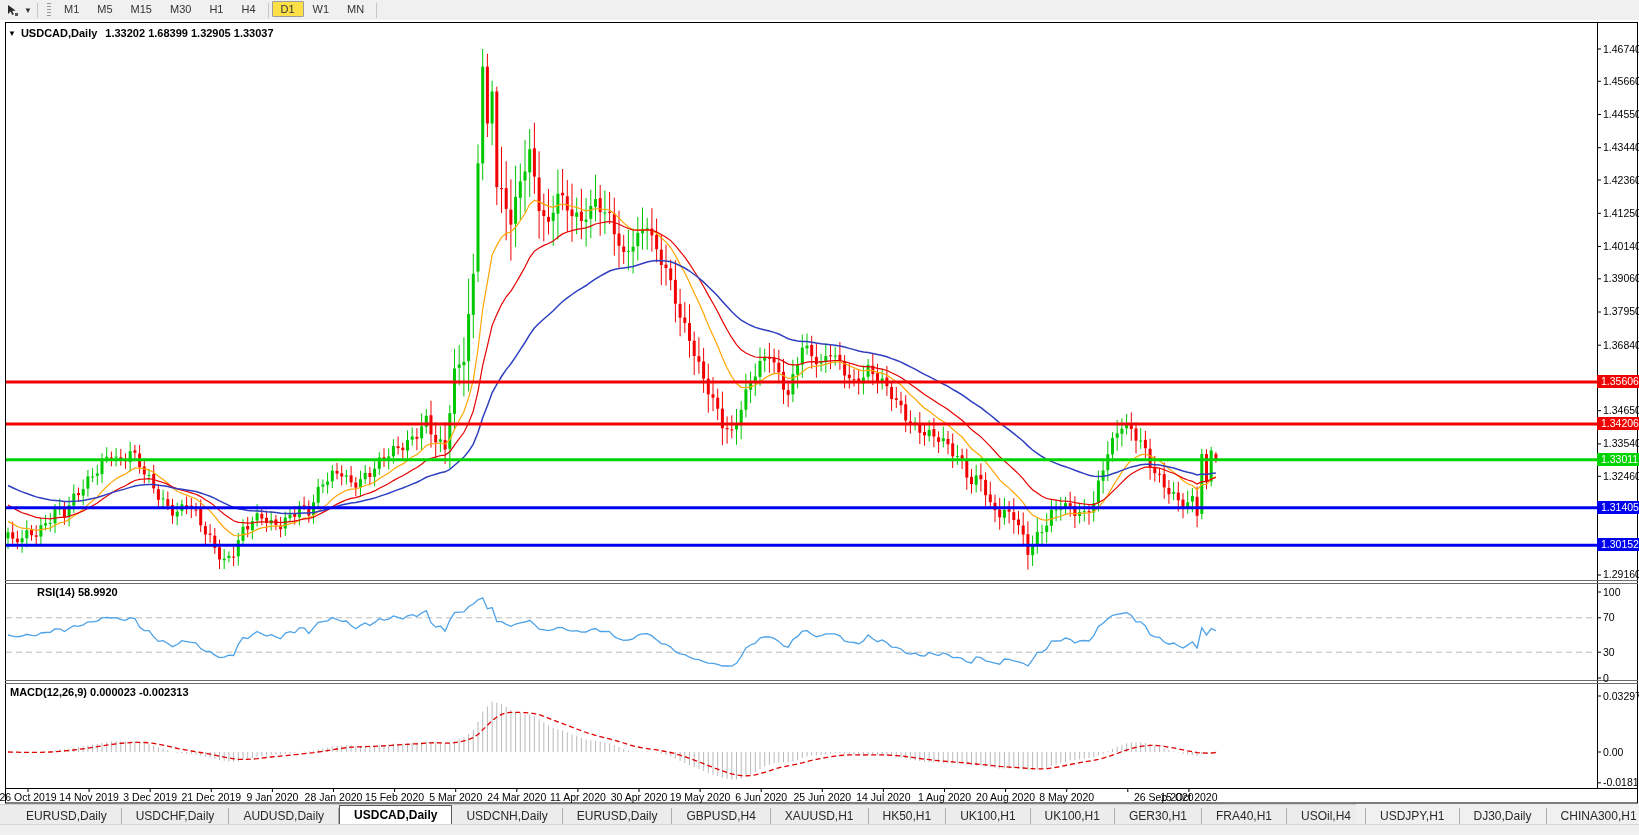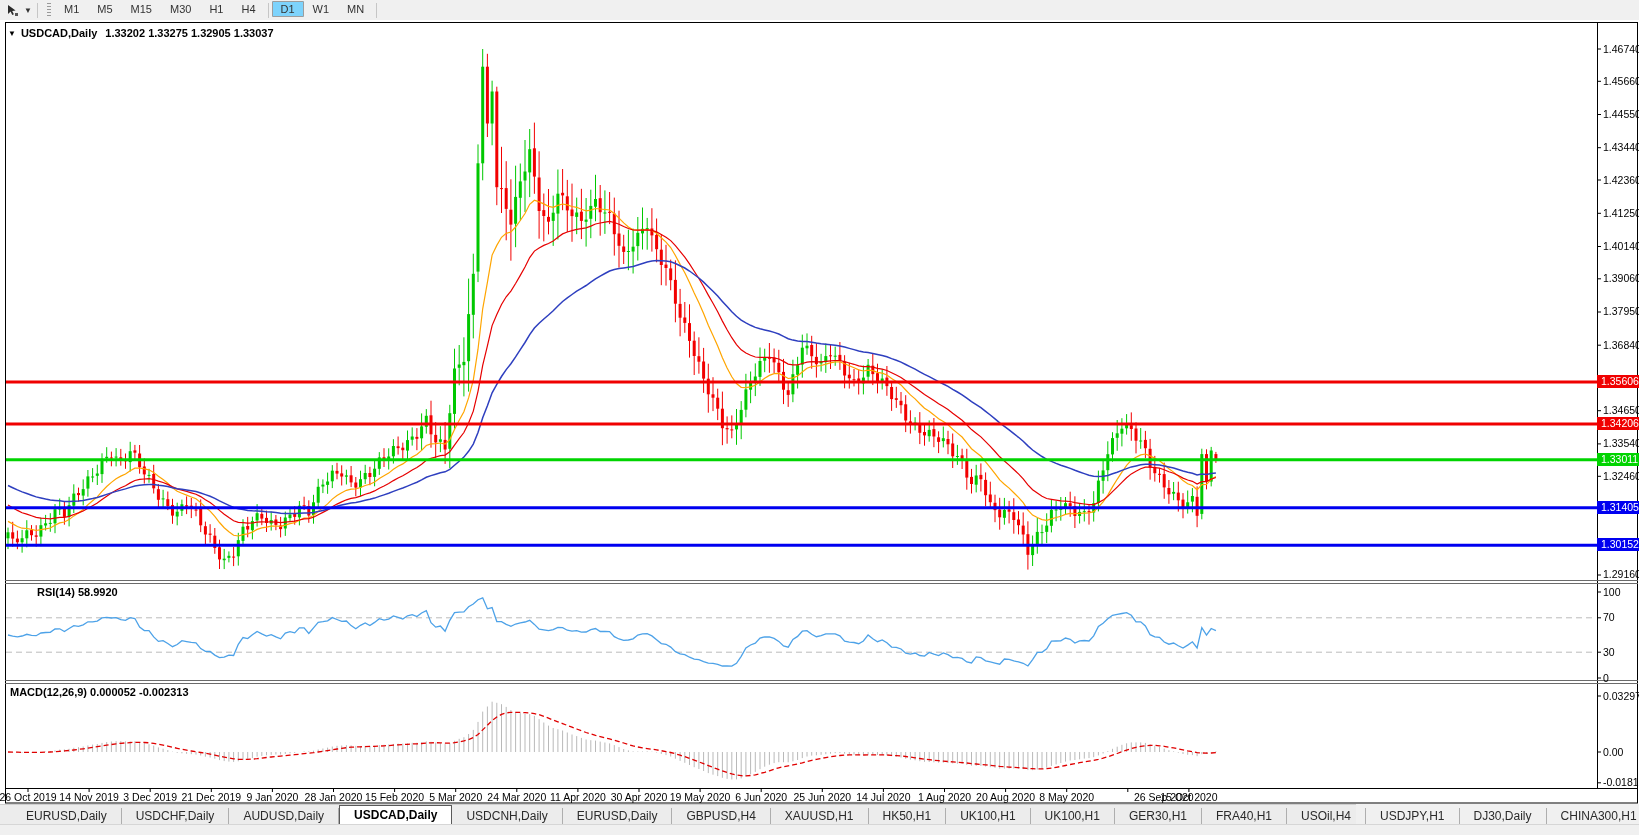--- a/index.html
+++ b/index.html
@@ -4,21 +4,21 @@
 <style>
   html,body{margin:0;padding:0;background:#f0f0f0;font-family:"Liberation Sans",sans-serif;}
   #screen{position:relative;width:1639px;height:835px;overflow:hidden;background:#f0f0f0;}
   
   #toolbar{position:absolute;left:0;top:0;width:1639px;height:20px;background:#f0f0f0;border-bottom:1px solid #b5b5b5;display:flex;align-items:center;font-size:11px;color:#222;}
   .tb-icon{width:20px;height:16px;display:flex;align-items:center;justify-content:center;margin-left:2px;}
   .tb-caret{font-size:8px;color:#333;width:12px;text-align:center;}
   .tb-grip{width:4px;height:14px;margin:0 4px 0 6px;background:repeating-linear-gradient(to bottom,#999 0 1px,transparent 1px 3px);}
   .tb-sep{width:1px;height:15px;background:#c6c6c6;margin:0 3px;}
   .tf-btn{padding:1px 8px;height:15px;line-height:15px;cursor:default;color:#333;border:1px solid transparent;}
-  .tf-btn.active{background:#7dd3fc;border:1px solid #9d9d9d;border-radius:1px;}
+  .tf-btn.active{background:#fde047;border:1px solid #9d9d9d;border-radius:1px;}
   
   #chart-window{position:absolute;left:0;top:20px;width:1639px;height:784px;background:#ffffff;}
   #chart-svg-holder{position:absolute;left:0;top:0;width:1639px;height:835px;}
   .overlay-label{position:absolute;color:#000;white-space:nowrap;}
   #chart-title{left:8px;top:27px;font-size:11px;font-weight:700;}
   #chart-title .tri{font-size:8px;margin-right:5px;position:relative;top:-1px;}
   #chart-title .ohlc{font-weight:700;margin-left:8px;}
   .panel-label{font-size:11px;font-weight:700;}
   .axis-label{font-size:10.5px;}
   .price-tag{position:absolute;left:1597px;width:42px;height:13px;line-height:13px;font-size:10.5px;color:#fff;padding-left:4px;}
@@ -883,25 +883,25 @@
         <line x1="883.4" y1="788.5" x2="883.4" y2="792" stroke="#000" stroke-width="1"></line>
         <line x1="944.5" y1="788.5" x2="944.5" y2="792" stroke="#000" stroke-width="1"></line>
         <line x1="1005.6" y1="788.5" x2="1005.6" y2="792" stroke="#000" stroke-width="1"></line>
         <line x1="1066.7" y1="788.5" x2="1066.7" y2="792" stroke="#000" stroke-width="1"></line>
         <line x1="1127.8" y1="788.5" x2="1127.8" y2="792" stroke="#000" stroke-width="1"></line>
         <line x1="1188.9" y1="788.5" x2="1188.9" y2="792" stroke="#000" stroke-width="1"></line>
       </svg>
     </div>
 
   <div id="chart-title" class="overlay-label">
-    <span class="tri">▼</span><span>USDCAD,Daily</span><span class="ohlc">1.33202 1.33275 1.32905 1.33037</span>
+    <span class="tri">▼</span><span>USDCAD,Daily</span><span class="ohlc">1.33202 1.68399 1.32905 1.33037</span>
   </div>
 
   <div class="overlay-label panel-label" style="left:10px;top:586px;padding-left:27px;">RSI(14) 58.9920</div>
-  <div class="overlay-label panel-label" style="left:10px;top:686px;">MACD(12,26,9) 0.000052 -0.002313</div>
+  <div class="overlay-label panel-label" style="left:10px;top:686px;">MACD(12,26,9) 0.000023 -0.002313</div>
 
   <div id="labels-holder">
       <div class="overlay-label axis-label" style="left: 1603px; top: 42.5px;">1.46740</div>
       <div class="overlay-label axis-label" style="left: 1603px; top: 74.8136px;">1.45660</div>
       <div class="overlay-label axis-label" style="left: 1603px; top: 108.025px;">1.44550</div>
       <div class="overlay-label axis-label" style="left: 1603px; top: 141.236px;">1.43440</div>
       <div class="overlay-label axis-label" style="left: 1603px; top: 173.55px;">1.42360</div>
       <div class="overlay-label axis-label" style="left: 1603px; top: 206.761px;">1.41250</div>
       <div class="overlay-label axis-label" style="left: 1603px; top: 239.972px;">1.40140</div>
       <div class="overlay-label axis-label" style="left: 1603px; top: 272.286px;">1.39060</div>

